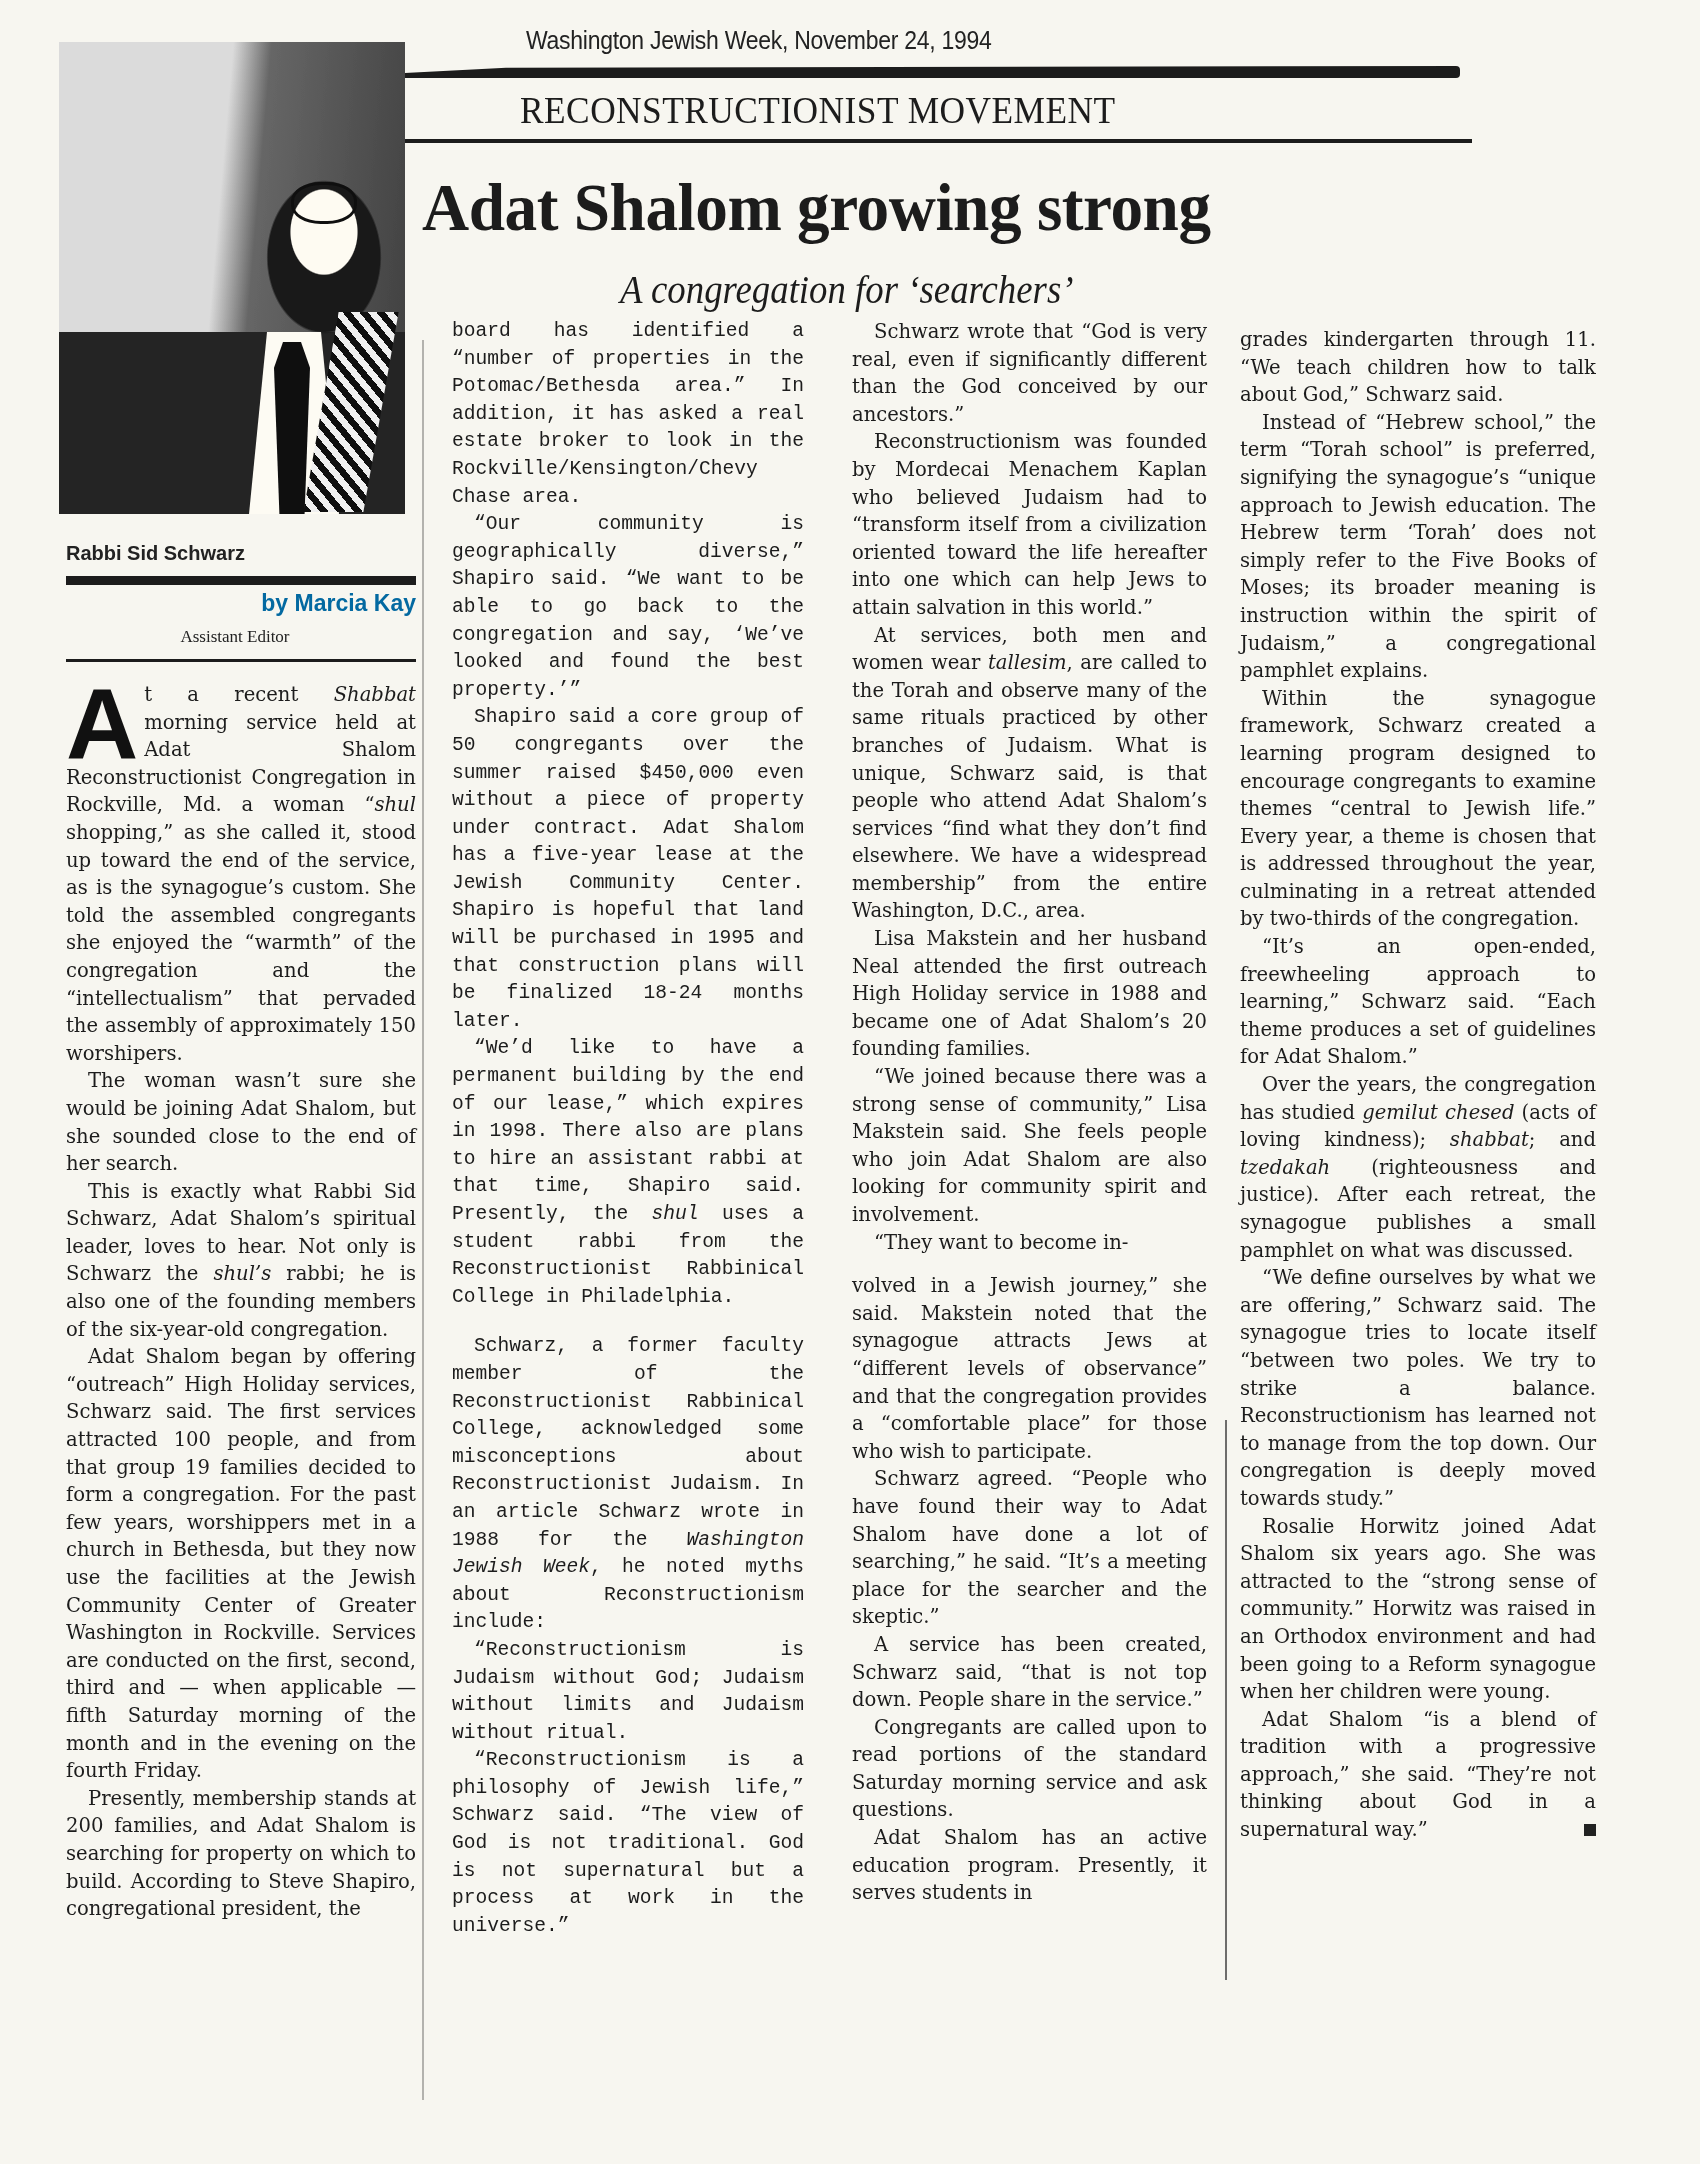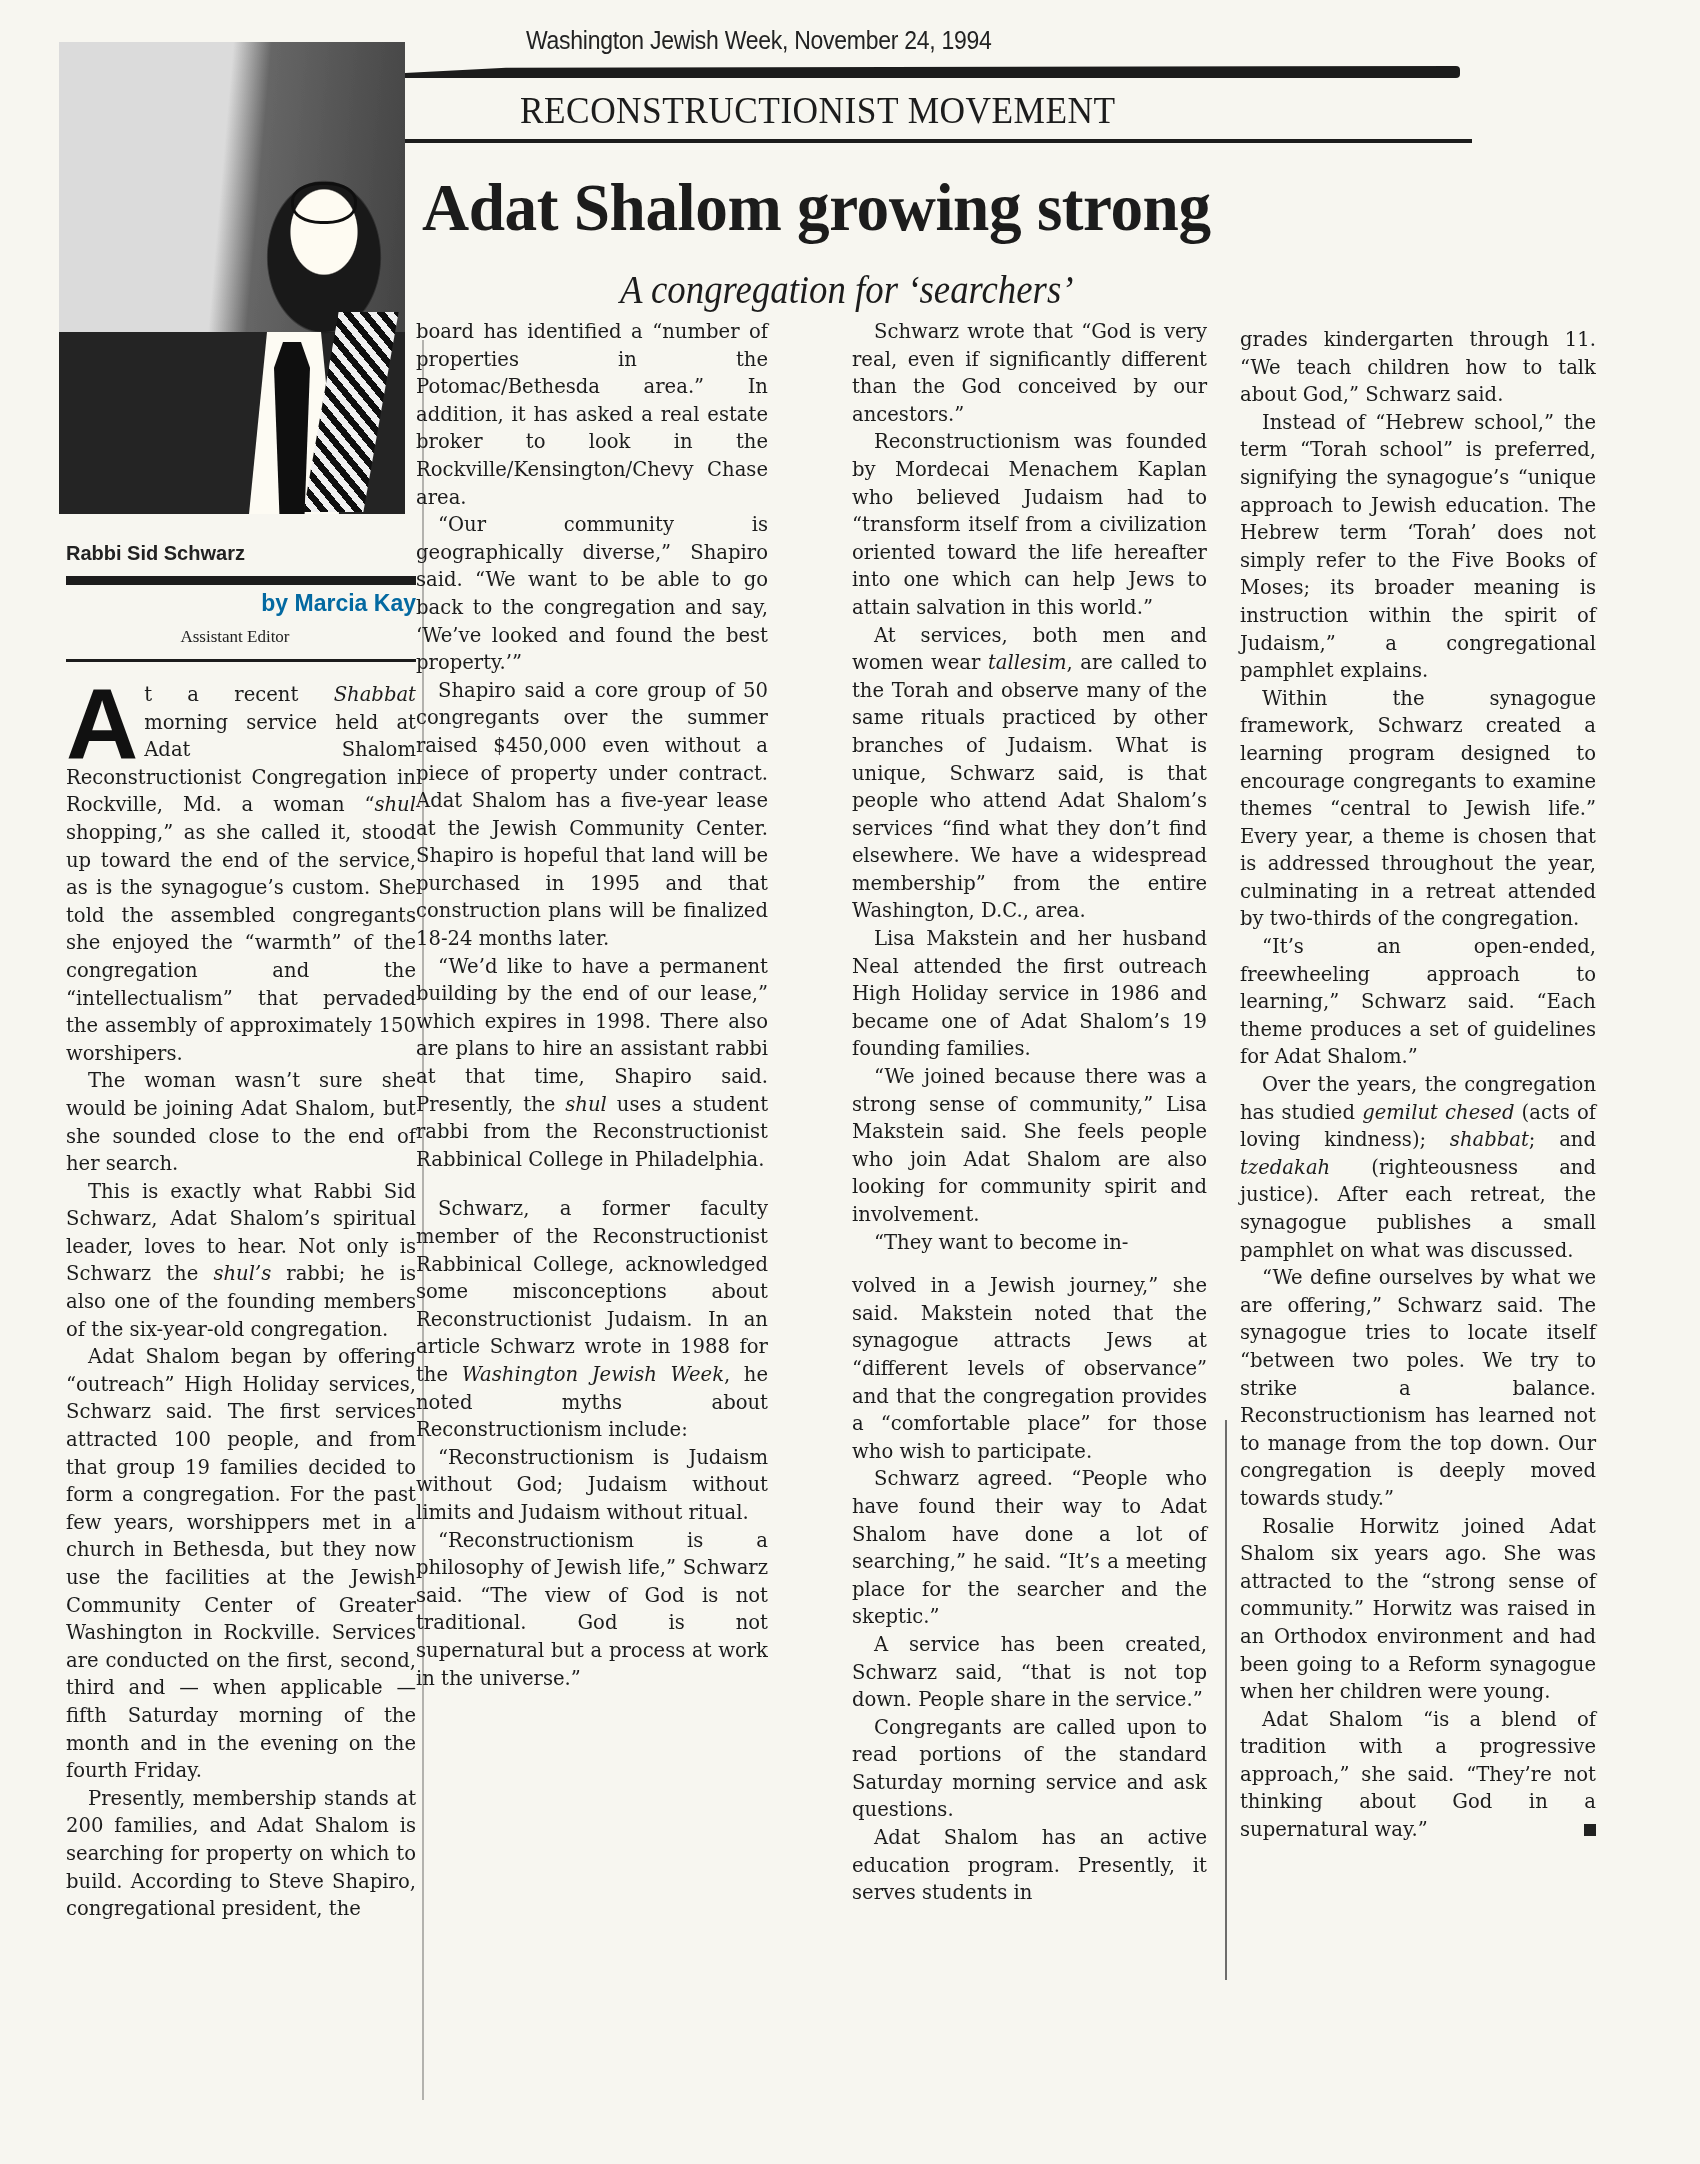--- a/index.html
+++ b/index.html
@@ -64,21 +64,21 @@
   .byline-rule-thin { position: absolute; left: 66px; top: 659px; width: 350px; height: 3px; background: #1c1c1c; }
 
   .col {
     position: absolute; font-family: "DejaVu Serif", serif; font-size: 19.6px;
     line-height: 27.6px; color: #1c1c1c; text-align: justify; hyphens: manual;
   }
   .col p { margin: 0; text-indent: 22px; }
   .col p.noindent { text-indent: 0; }
   .col i { font-style: italic; }
   .c1 { left: 66px; top: 681px; width: 350px; }
-  .c2 { left: 416px; top: 318px; width: 352px; }
+  .c2 { left: 452px; top: 318px; width: 352px; font-family: Liberation Mono, monospace; }
   .c3 { left: 852px; top: 318px; width: 355px; }
   .c4 { left: 1240px; top: 326px; width: 356px; }
   .dropcap {
     float: left; font-family: "Liberation Sans", sans-serif; font-weight: bold;
     font-size: 100px; line-height: 78px; margin: 4px 6px 0 0; color: #111;
   }
   .gap { height: 22px; }
   .gap2 { height: 16px; }
   .col-rule { position: absolute; width: 2px; background: #333; }
   .end-mark { display:inline-block; width: 12px; height: 12px; background:#222; float:right; margin-top: 8px; }
@@ -128,21 +128,21 @@
     <p>“Reconstructionism is Judaism without God; Judaism without limits and Judaism without ritual.</p>
     <p>“Reconstructionism is a philosophy of Jewish life,” Schwarz said. “The view of God is not traditional. God is not supernatural but a process at work in the universe.”</p>
   </div>
 
   <div class="col-rule" style="left:1225px; top:1420px; height:560px; opacity:.7;"></div>
 
   <div class="col c3">
     <p>Schwarz wrote that “God is very real, even if significantly different than the God conceived by our ancestors.”</p>
     <p>Reconstructionism was founded by Mordecai Menachem Kaplan who believed Judaism had to “transform itself from a civilization oriented toward the life hereafter into one which can help Jews to attain salvation in this world.”</p>
     <p><span>At services, both men and women wear </span><i>tallesim</i><span>, are called to the Torah and observe many of the same rituals practiced by other branches of Judaism. What is unique, Schwarz said, is that people who attend Adat Shalom’s services “find what they don’t find elsewhere. We have a widespread membership” from the entire Washington, D.C., area.</span></p>
-    <p>Lisa Makstein and her husband Neal attended the first outreach High Holiday service in 1986 and became one of Adat Shalom’s 19 founding families.</p>
+    <p>Lisa Makstein and her husband Neal attended the first outreach High Holiday service in 1988 and became one of Adat Shalom’s 20 founding families.</p>
     <p>“We joined because there was a strong sense of community,” Lisa Makstein said. She feels people who join Adat Shalom are also looking for community spirit and involvement.</p>
     <p>“They want to become in-</p>
     <div class="gap2"></div>
     <p class="noindent">volved in a Jewish journey,” she said. Makstein noted that the synagogue attracts Jews at “different levels of observance” and that the congregation provides a “comfortable place” for those who wish to participate.</p>
     <p>Schwarz agreed. “People who have found their way to Adat Shalom have done a lot of searching,” he said. “It’s a meeting place for the searcher and the skeptic.”</p>
     <p>A service has been created, Schwarz said, “that is not top down. People share in the service.”</p>
     <p>Congregants are called upon to read portions of the standard Saturday morning service and ask questions.</p>
     <p>Adat Shalom has an active education program. Presently, it serves students in</p>
   </div>
 

